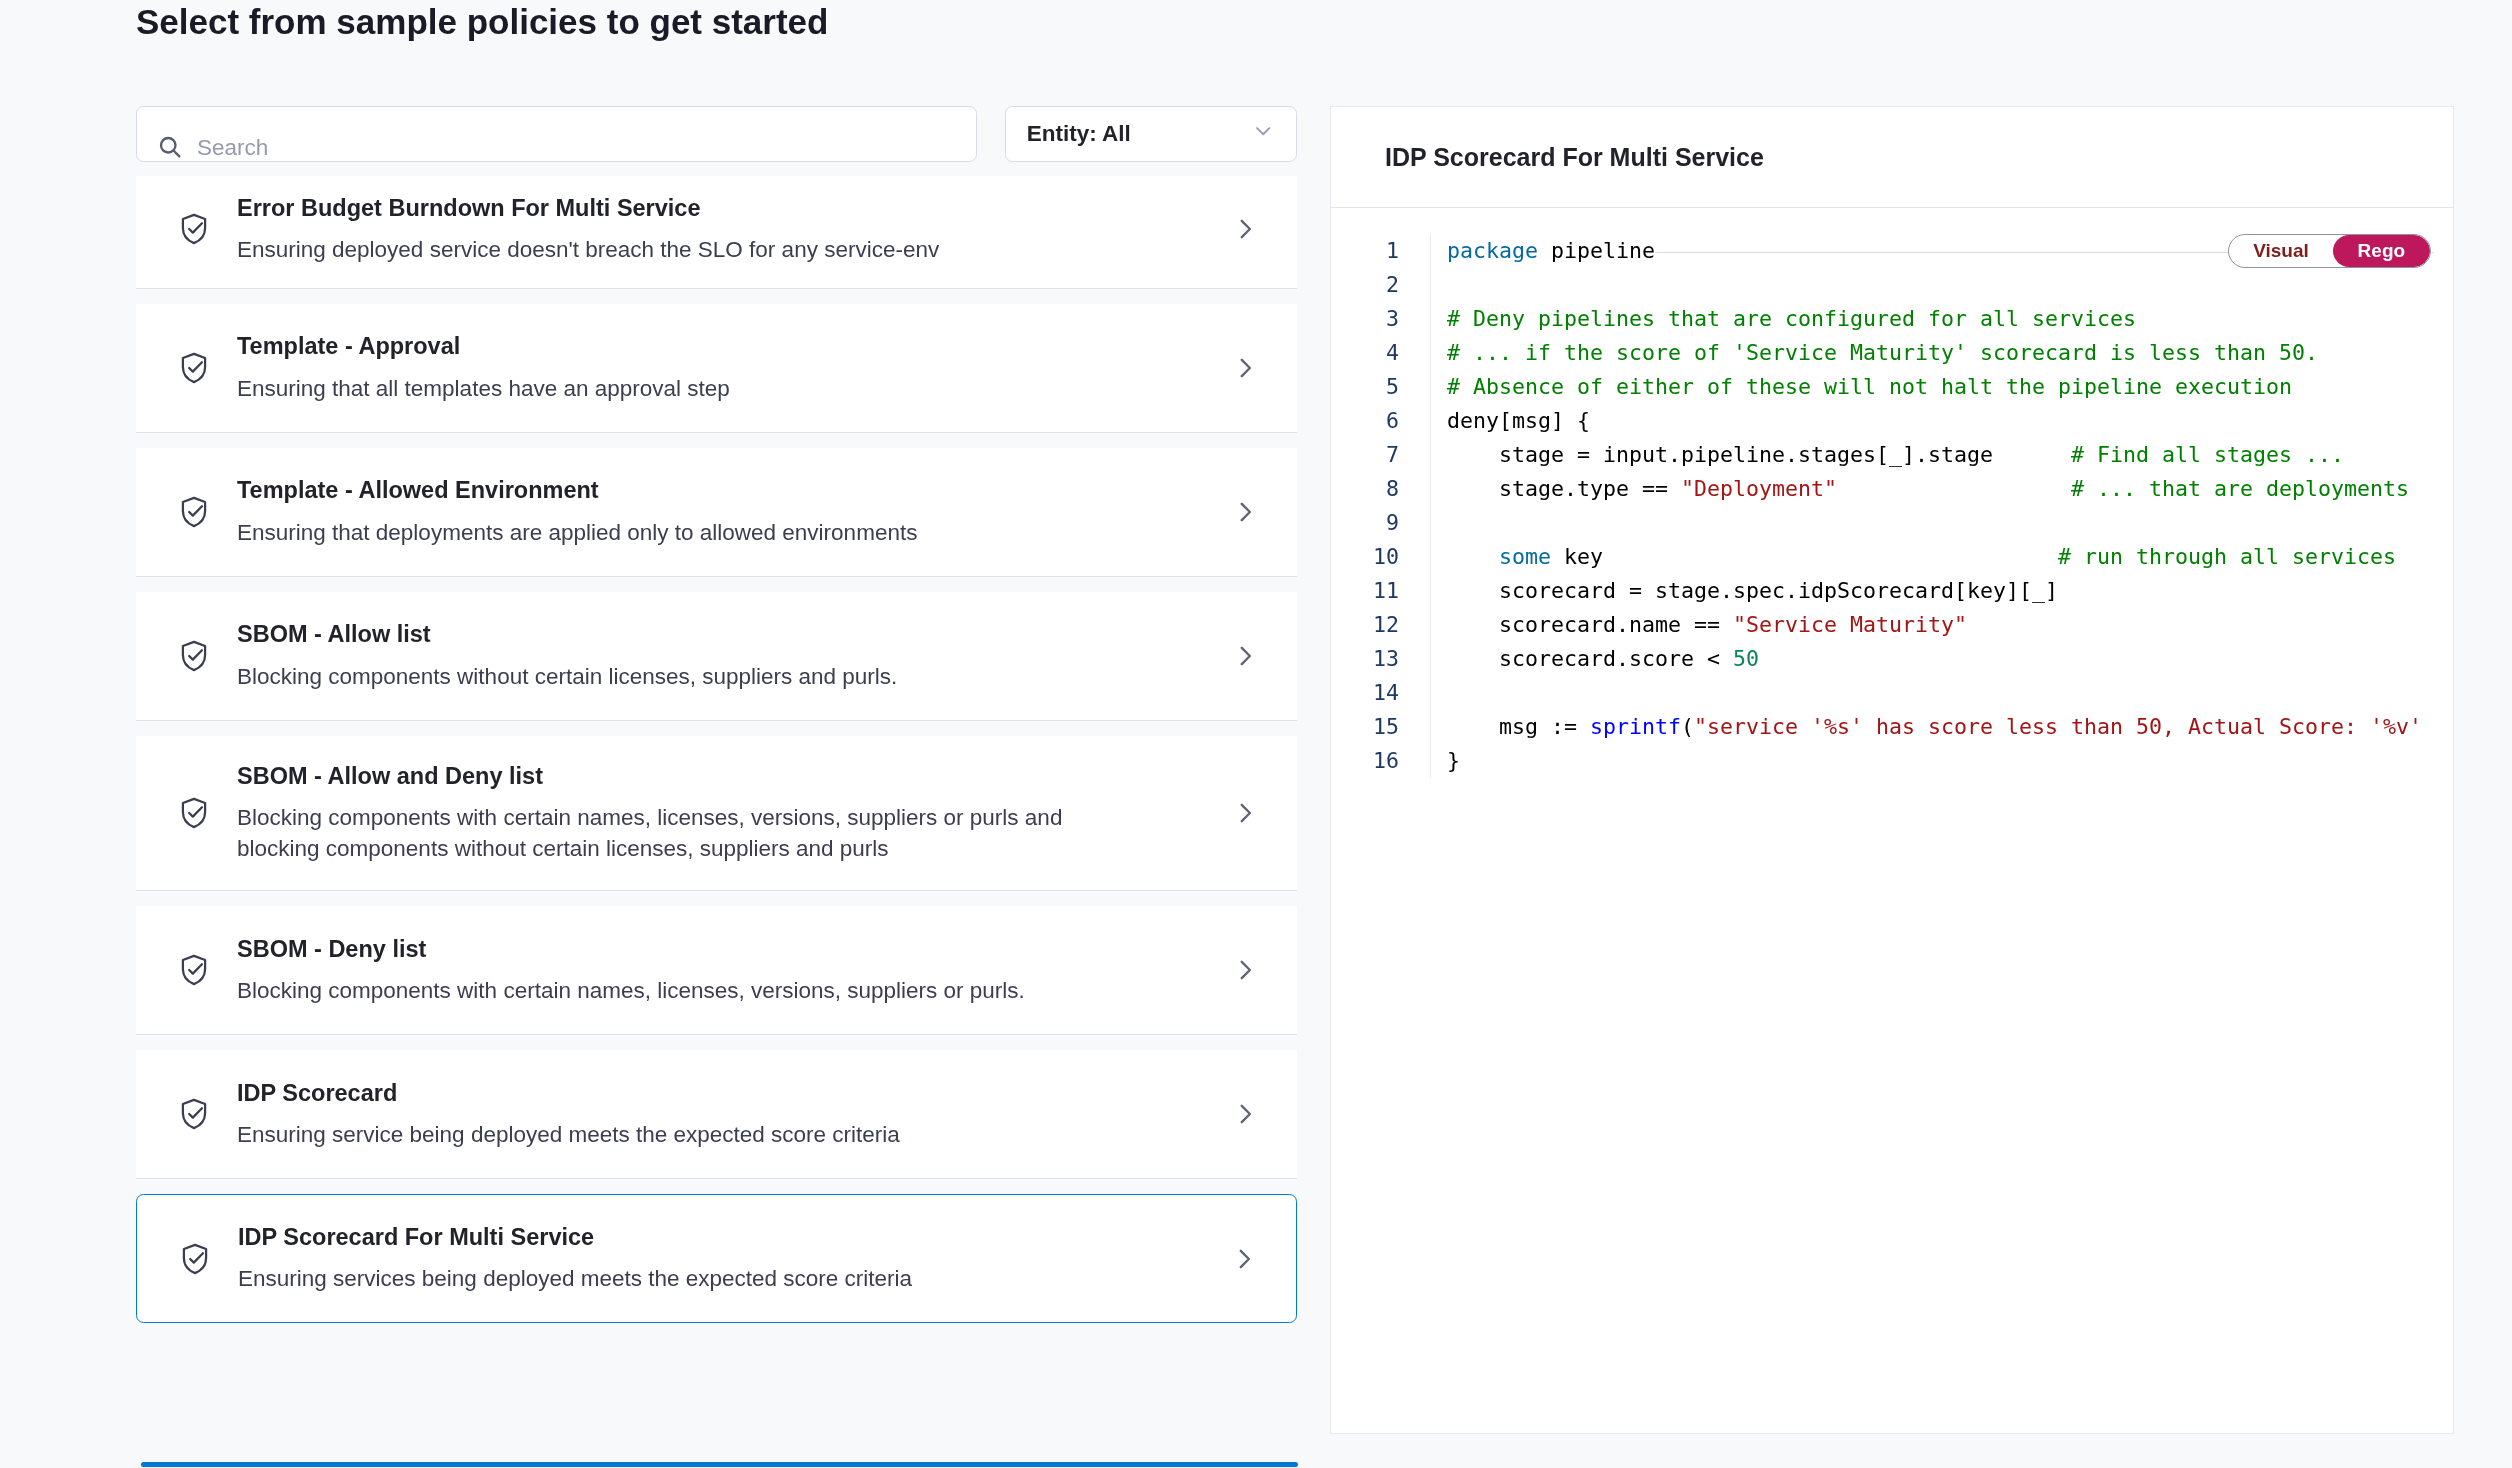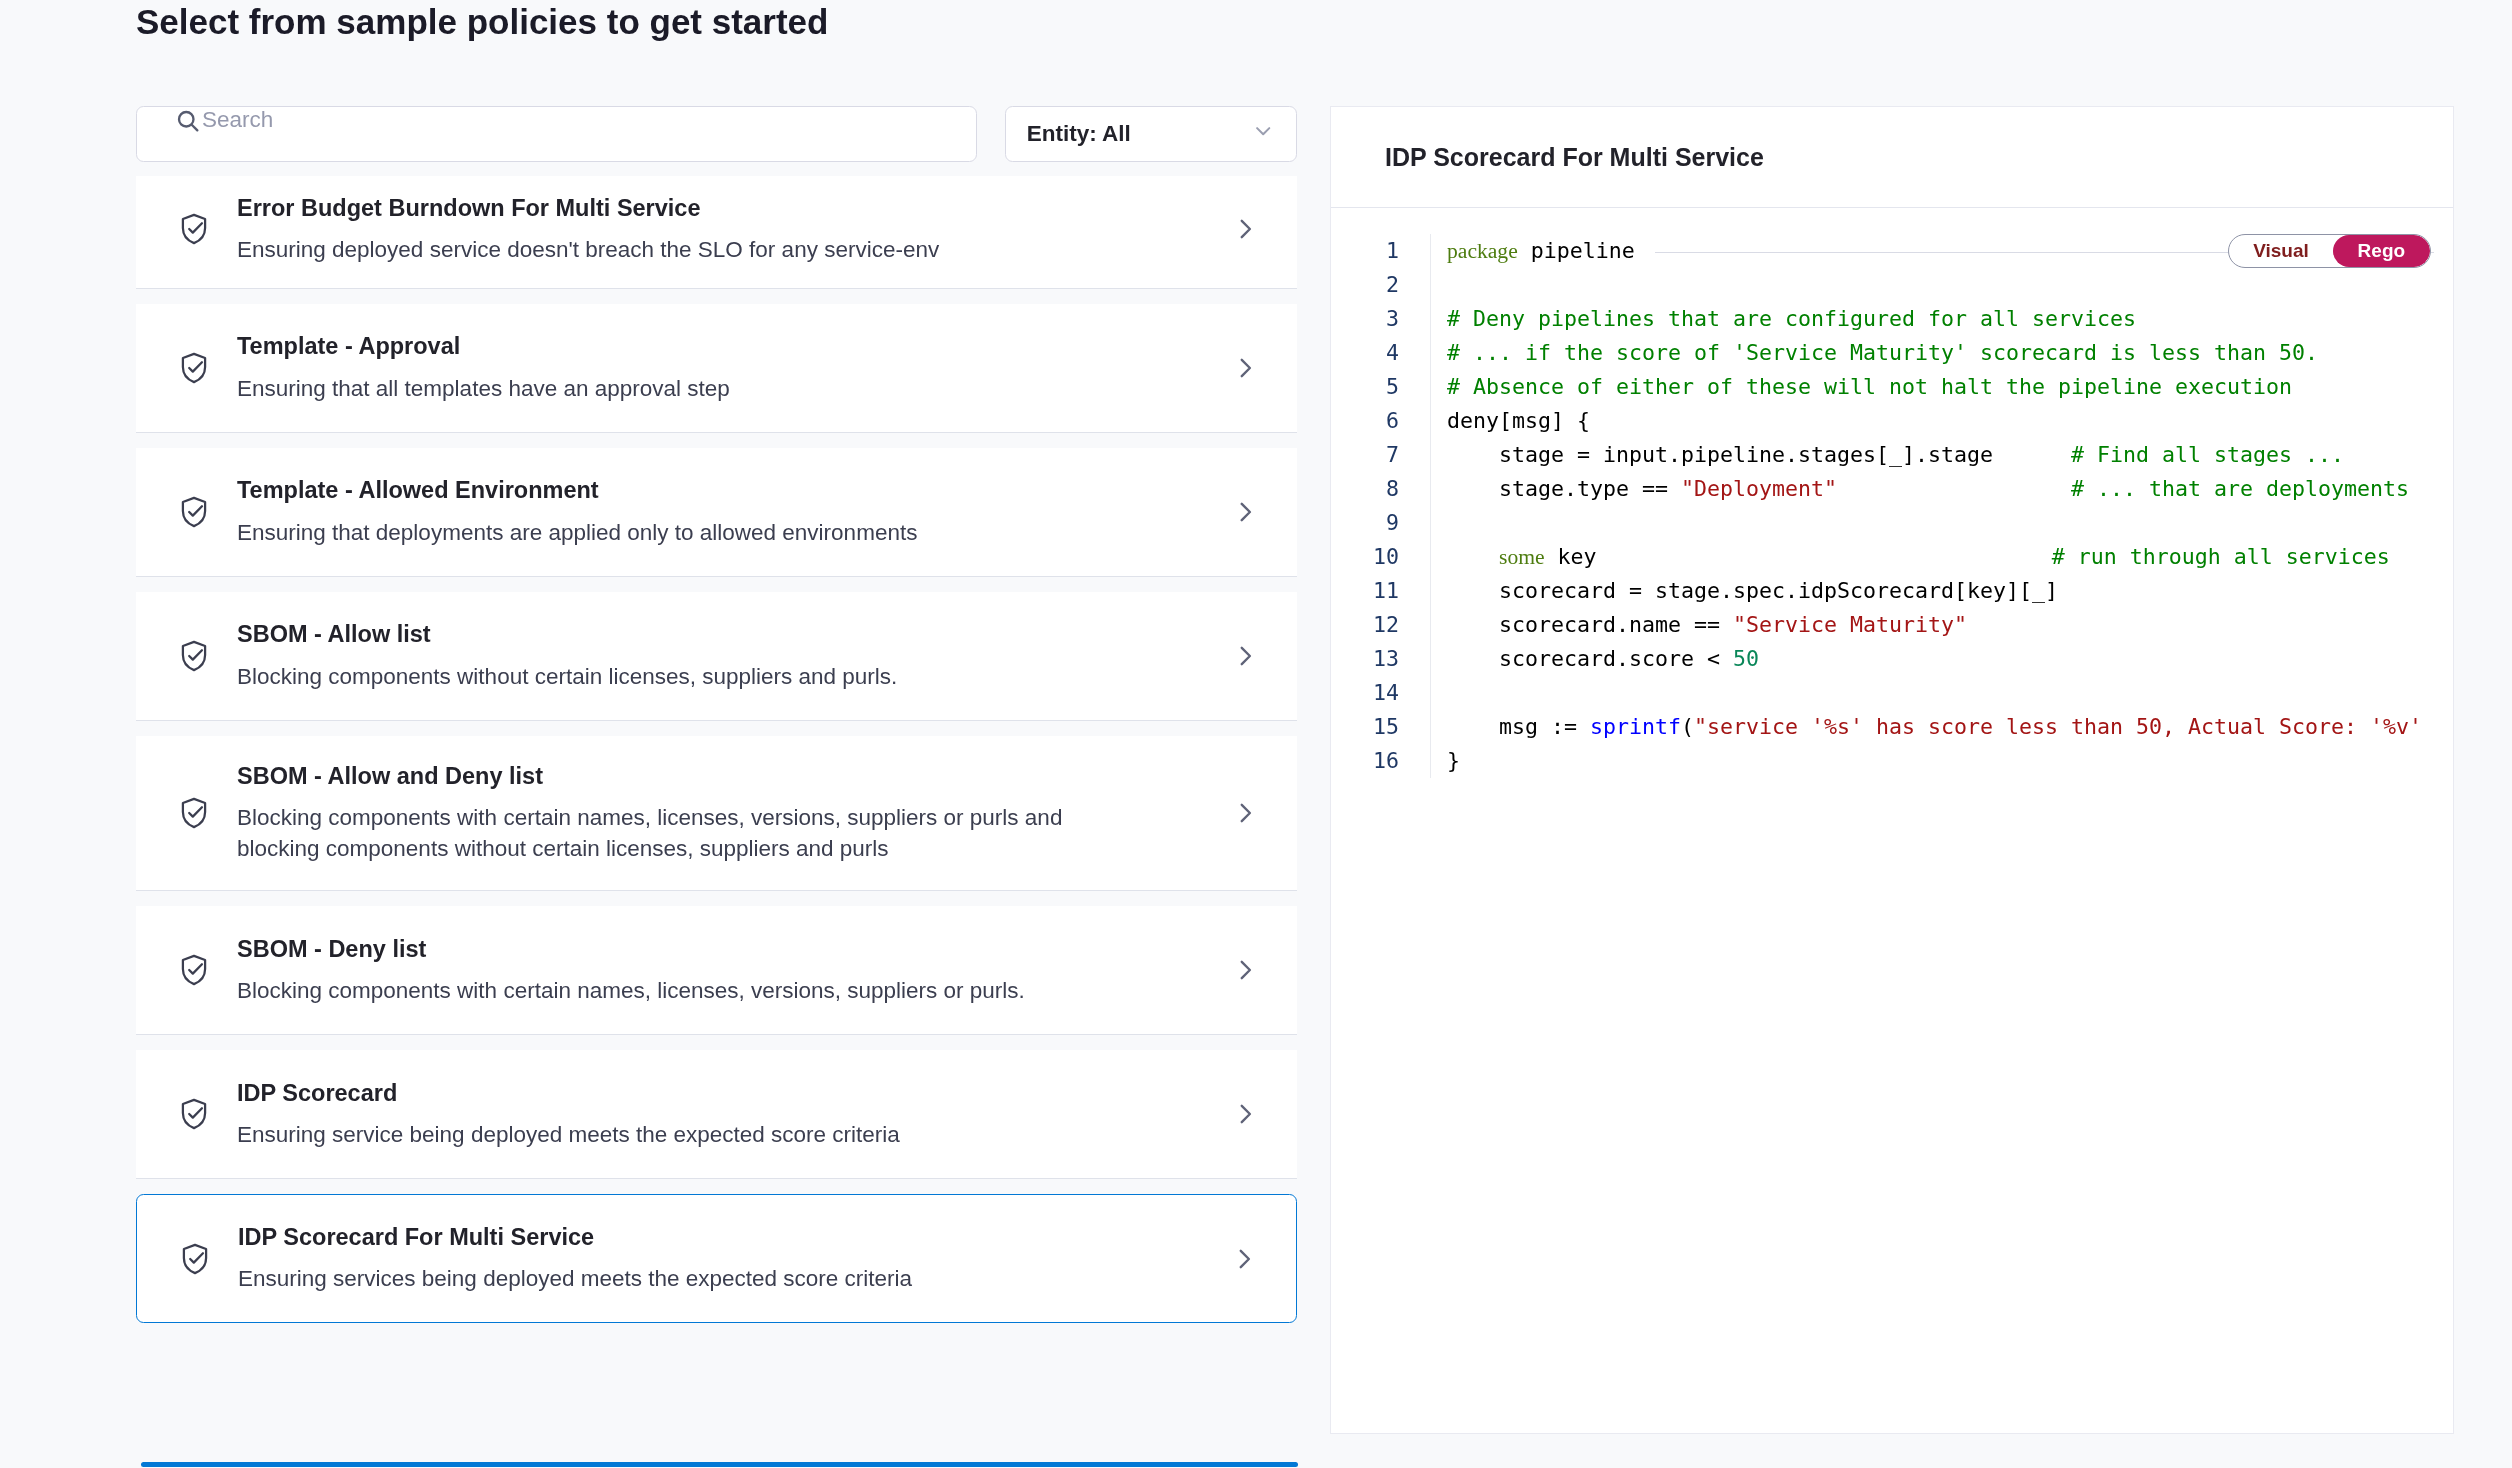--- a/index.html
+++ b/index.html
@@ -15,23 +15,23 @@
 
   .heading {
     position:absolute; left:136px; top:1.9px;
     font-size:35px; font-weight:700; color:#1b1b28;
   }
 
   
   .left-panel { position:absolute; left:136px; top:106px; width:1161px; }
   .toolbar { display:flex; gap:28px; height:56px; margin-bottom:14px; }
   .search-box {
-    flex:1; display:flex; align-items:flex-start;
+    flex:1; display:flex; align-items:flex-end;
     background:#fff; border:0.9px solid #d9dae5; border-radius:7.5px;
-    padding:0 37px; 
+    padding:0 19px; gap:13px;
   }
   .search-icon { display:flex; align-items:center; }
   .search-input {
     flex:1; border:none; outline:none; background:transparent;
     font-family:"Liberation Sans", sans-serif;
     font-size:22.5px; color:#22222a;
   }
   .search-input::placeholder { color:#9599ad; }
   .entity-filter {
     width:292px; display:flex; align-items:center; justify-content:space-between;
@@ -98,21 +98,21 @@
 
   .code-lines { position:relative; z-index:0; }
   .code-line { display:flex; height:34px; line-height:34px; }
   .ln {
     flex:0 0 100px; width:100px; padding-right:31px; text-align:right;
     color:#1f3864; border-right:0.9px solid #e8eaef;
   }
   .lc { padding-left:16px; white-space:pre; color:#000; }
 
   .t-p { color:#000000; }
-  .t-k { color:#4d7c0f;font-family:Liberation Serif, serif; }
+  .t-k { color:#0369a1; }
   .t-f { color:#0000ff; }
   .t-c { color:#008000; }
   .t-s { color:#a31515; }
   .t-n { color:#098658; }
 </style>
 </head>
 <body>
 
 <div class="page">
 

